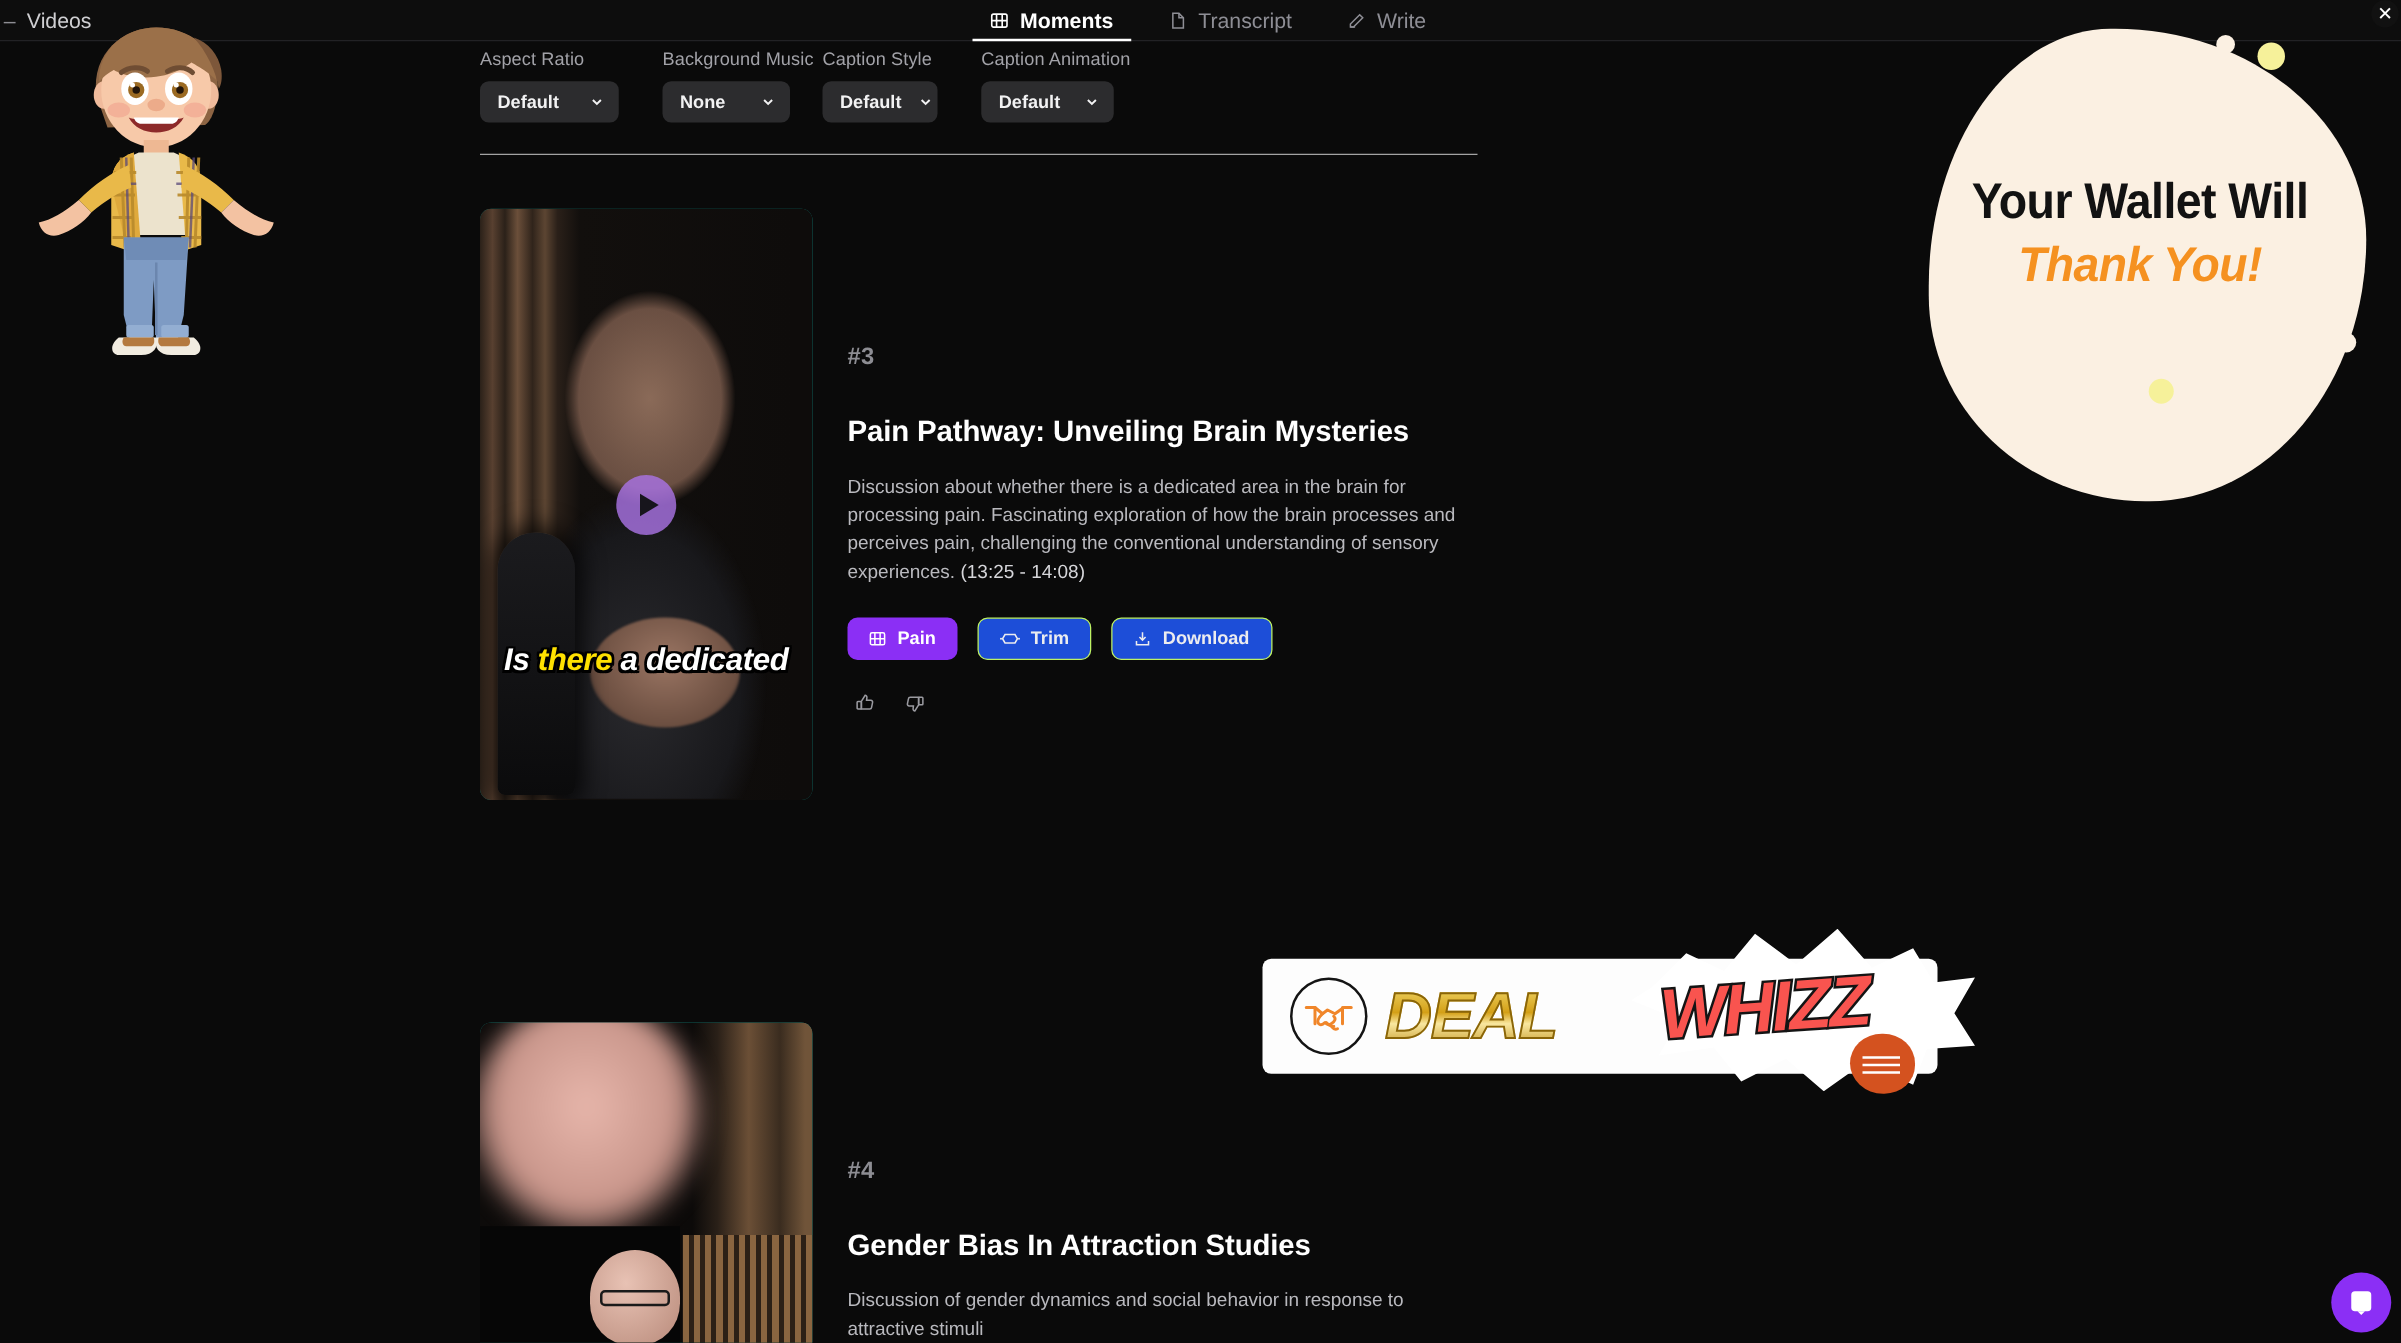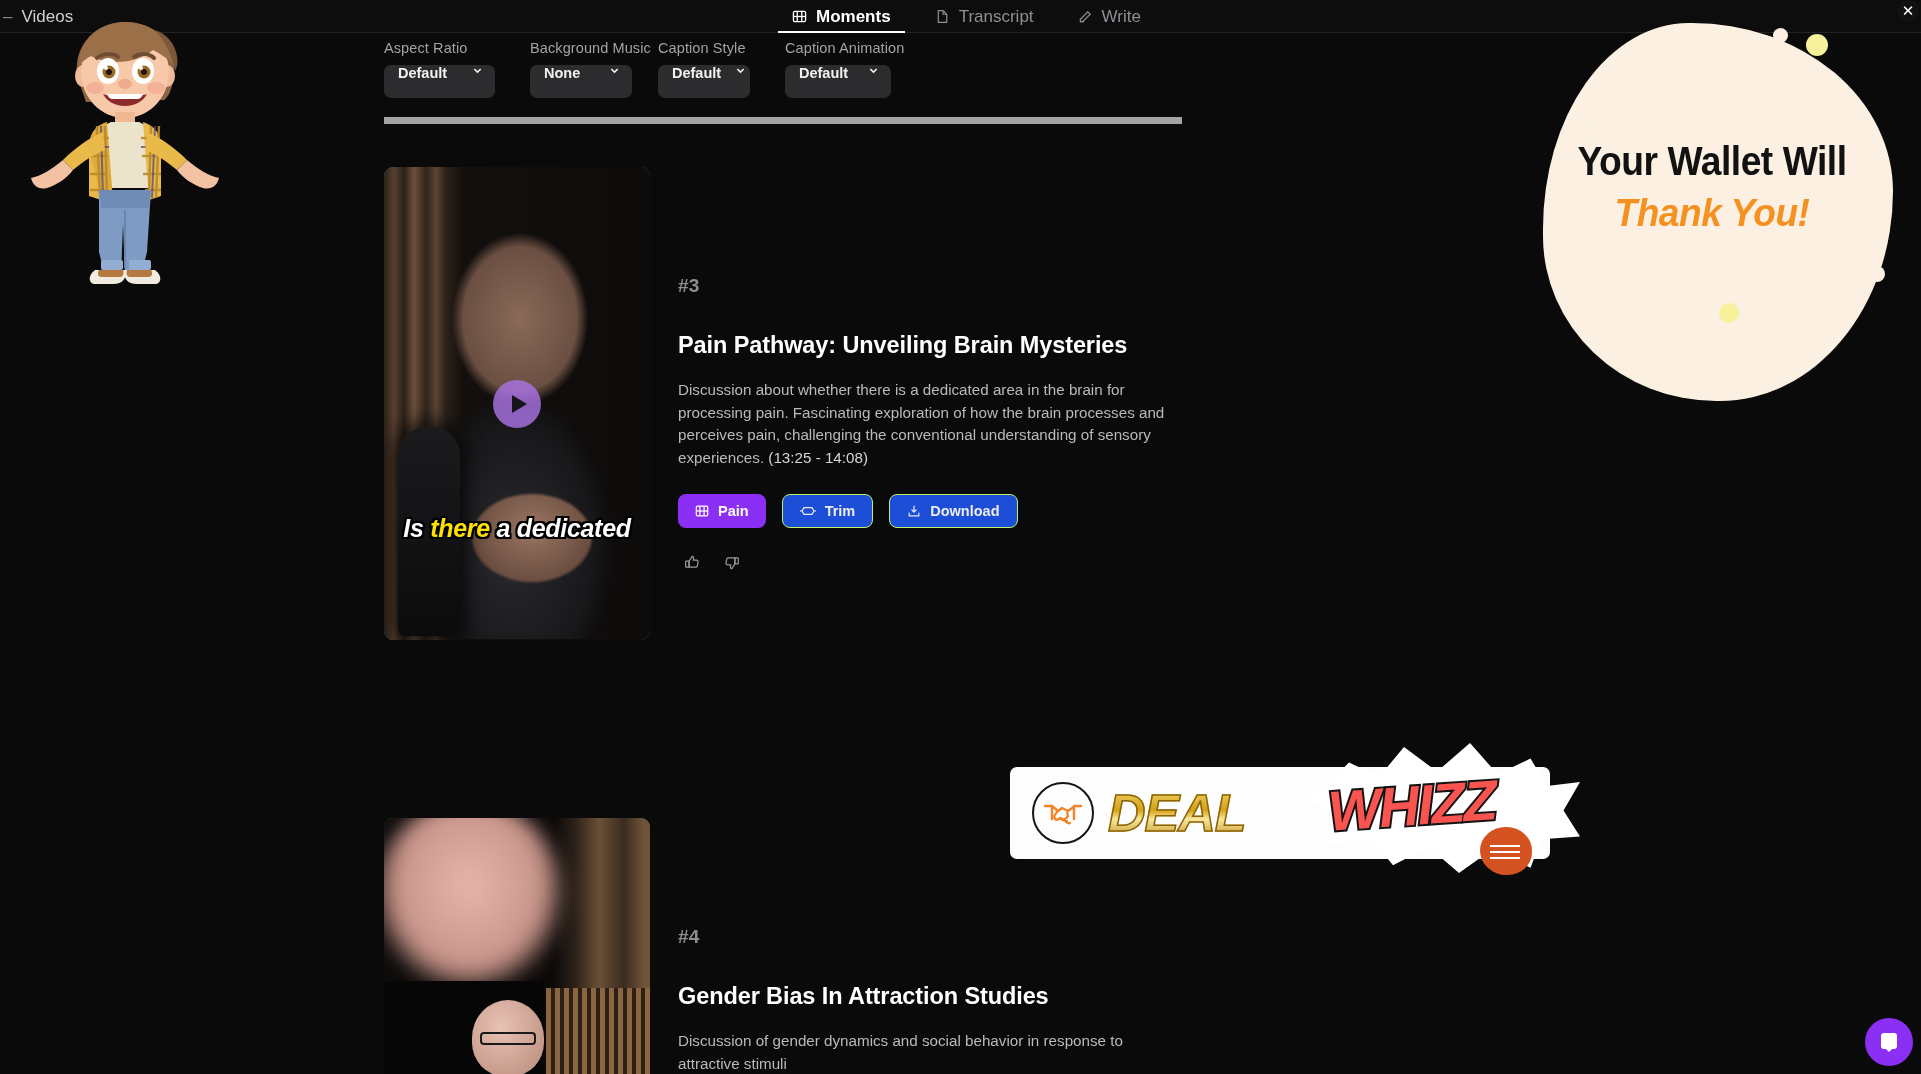--- a/index.html
+++ b/index.html
@@ -39,28 +39,28 @@
   .tab.active { color: #ffffff; font-weight: bold; }
   .tab.active::after {
     content: ""; position: absolute; left: 8px; right: 8px; bottom: 0;
     height: 2px; background: #ffffff;
   }
   .tab svg { display: block; }
 
   
   .controls {
     position: absolute; left: 384px; top: 40px; width: 798px; height: 84px;
-    border-bottom: 7px solid #a3a3a3;
+    border-bottom: 1px solid #a3a3a3;
     display: flex; gap: 0px; align-items: flex-start;
   }
   .ctrl { display: flex; flex-direction: column; gap: 9px; }
   .ctrl-label { color: #a2a2a8; font-size: 14.5px; letter-spacing: .1px; }
   .ctrl-select {
     background: #2c2c2e; border: none; border-radius: 7px;
-    height: 33px; display: flex; align-items: flex-start; justify-content: space-between;
+    height: 33px; display: flex; align-items: center; justify-content: space-between;
     padding: 0 12px 0 14px; gap: 14px;
     color: #f2f2f3; font-size: 14.5px; font-weight: bold; cursor: pointer;
   }
   .chev { width: 11px; height: 11px; flex: none; }
 
   
   .card {
     position: absolute; left: 384px; display: flex; gap: 28px;
   }
   .thumb {

